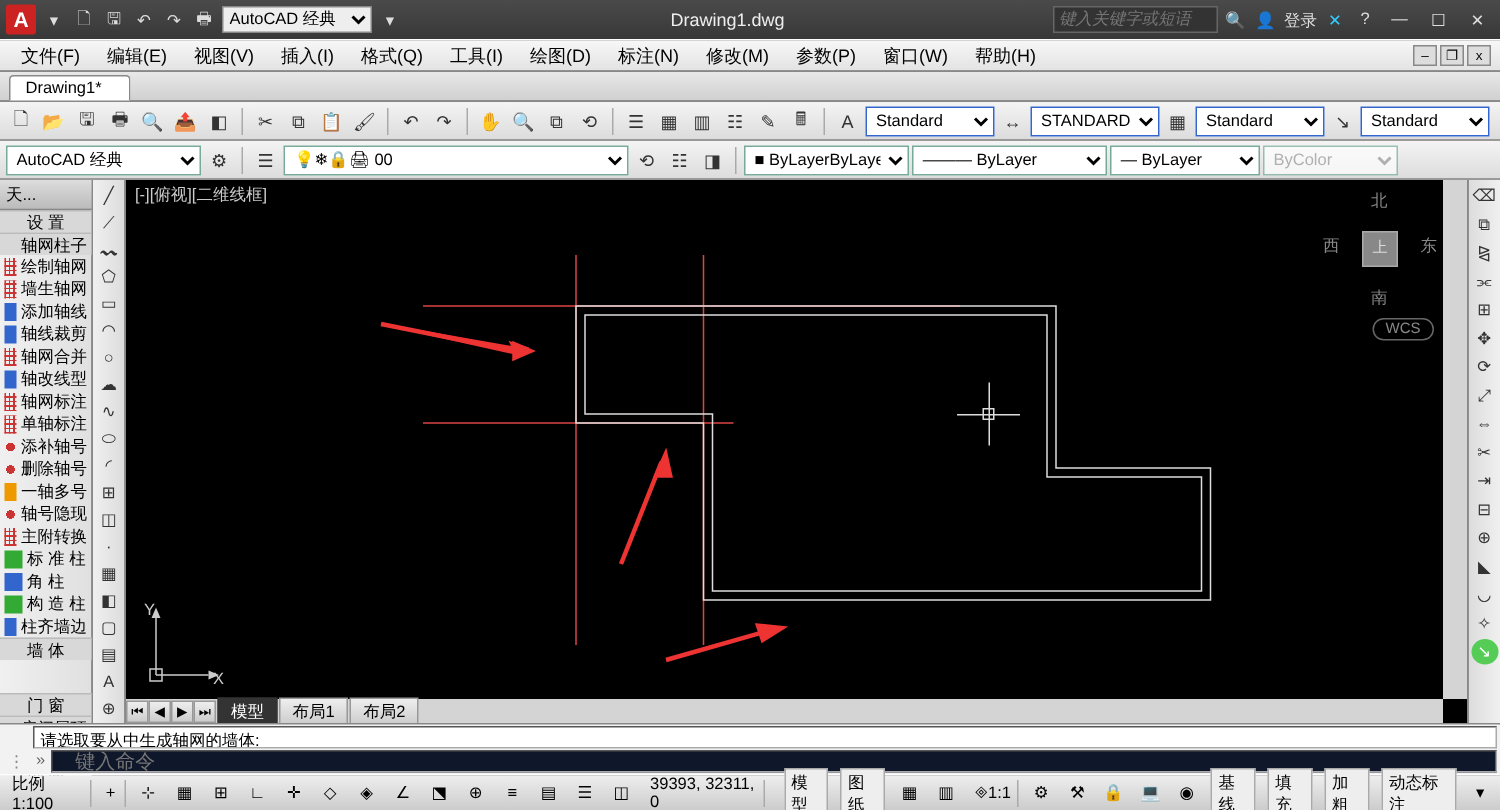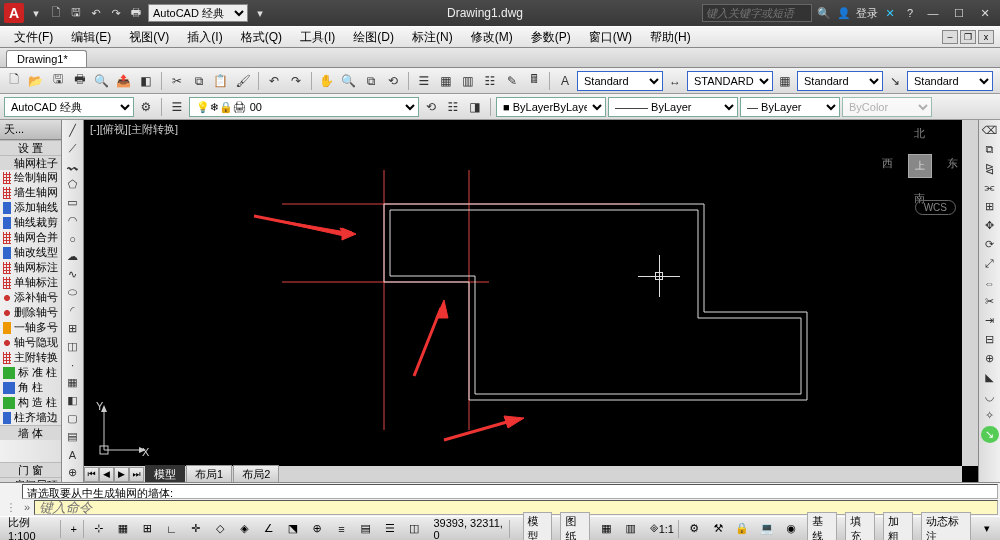--- a/index.html
+++ b/index.html
@@ -46,21 +46,21 @@
 
 .tools-vert { width:22px; background:linear-gradient(90deg,#f0f0f0,#dcdcdc); border-right:1px solid #888; display:flex;flex-direction:column;align-items:center;padding-top:2px;gap:1px;}
 .tv-btn{width:18px;height:17px;display:flex;align-items:center;justify-content:center;cursor:pointer;font-size:11px;color:#333;}
 
 .canvas-wrap{flex:1;display:flex;flex-direction:column;background:#000;position:relative;}
 .canvas{flex:1;position:relative;background:#000;overflow:hidden;}
 .vp-label{position:absolute;top:2px;left:6px;color:#ccc;font-size:11px;}
 .viewcube{position:absolute;top:6px;right:18px;width:80px;height:80px;}
 .vc-center{position:absolute;top:28px;left:28px;width:24px;height:24px;background:#888;border:1px solid #aaa;text-align:center;line-height:22px;color:#ddd;font-size:10px;}
 .vc-label{position:absolute;color:#888;font-size:11px;}
-.wcs-badge{position:absolute;top:80px;right:22px;color:#888;font-size:10px;border:1px solid #666;border-radius:8px;padding:1px 8px;}
+.wcs-badge{position:absolute;top:92px;right:22px;color:#888;font-size:10px;border:1px solid #666;border-radius:8px;padding:1px 8px;}
 .crosshair{position:absolute;}
 .crosshair .h{position:absolute;width:42px;height:1px;background:#ddd;top:0;left:-21px;}
 .crosshair .v{position:absolute;height:42px;width:1px;background:#ddd;top:-21px;left:0;}
 .crosshair .box{position:absolute;width:8px;height:8px;border:1px solid #ddd;top:-4px;left:-4px;}
 
 .ucs{position:absolute;bottom:22px;left:10px;}
 .ucs-line{stroke:#ccc;stroke-width:1;}
 .ucs text{fill:#ccc;font-size:11px;}
 
 .scroll-v{position:absolute;right:0;top:0;bottom:16px;width:16px;background:#d4d4d4;}
@@ -69,21 +69,21 @@
 .layout-tab{background:linear-gradient(#eee,#ccc);border:1px solid #999;padding:1px 8px;font-size:11px;margin-left:1px;cursor:pointer;}
 .layout-tab.active{background:#333;color:#fff;border-color:#333;}
 
 .right-bar{width:22px;background:linear-gradient(90deg,#dcdcdc,#f0f0f0);border-left:1px solid #888;display:flex;flex-direction:column;align-items:center;padding-top:2px;gap:2px;}
 
 
 .cmdarea{height:34px;background:#f2f2f2;border-top:1px solid #888;display:flex;flex-direction:column;font-size:11px;}
 .cmd-hist{flex:1;background:#fff;border:1px inset #aaa;margin:1px 2px 0 22px;padding:1px 4px;overflow:hidden;}
 .cmd-input-row{display:flex;align-items:center;height:16px;margin:0 2px 1px 2px;}
 .cmd-handle{width:18px;text-align:center;color:#888;}
-.cmd-input{flex:1;background:#fef9c3;border:1px inset #aaa;height:15px;padding:0 4px;font-style:italic;color:#888;}
+.cmd-input{flex:1;background:#0f172a;border:1px inset #aaa;height:15px;padding:0 15px;color:#888;}
 
 
 .statusbar{height:24px;background:linear-gradient(#eee,#ccc);border-top:1px solid #fff;display:flex;align-items:center;font-size:11px;padding:0 4px;gap:6px;}
 .sb-sec{padding:0 4px;border-right:1px solid #aaa;height:18px;display:flex;align-items:center;}
 .sb-btn{width:20px;height:18px;display:flex;align-items:center;justify-content:center;cursor:pointer;border:1px solid transparent;}
 .sb-toggle{padding:1px 4px;border:1px solid #aaa;background:#eee;cursor:pointer;margin:0 1px;}
 .sb-spacer{flex:1;}
 
 svg.drawing{position:absolute;top:0;left:0;}
 </style>
@@ -327,21 +327,21 @@
       <div class="tv-btn">▦</div>
       <div class="tv-btn">◧</div>
       <div class="tv-btn">▢</div>
       <div class="tv-btn">▤</div>
       <div class="tv-btn">A</div>
       <div class="tv-btn">⊕</div>
     </div>
 
     <div class="canvas-wrap">
       <div class="canvas">
-        <div class="vp-label">[-][俯视][主附转换]</div>
+        <div class="vp-label">[-][俯视][二维线框]</div>
 
         <svg class="drawing" width="880" height="370">
 
           <g stroke="#d44" stroke-width="1">
             <line x1="300" y1="50" x2="300" y2="310"></line>
             <line x1="385" y1="50" x2="385" y2="310"></line>
             <line x1="198" y1="84" x2="556" y2="84"></line>
             <line x1="198" y1="162" x2="405" y2="162"></line>
           </g>
 

